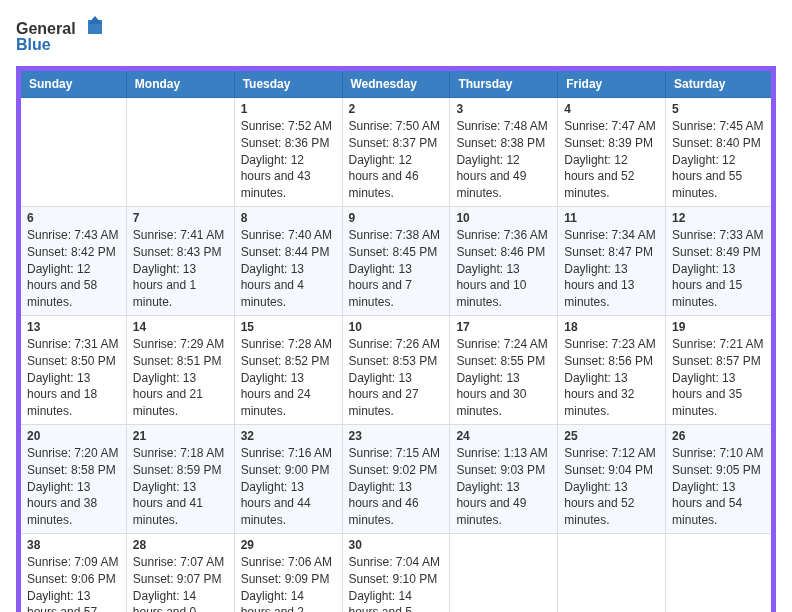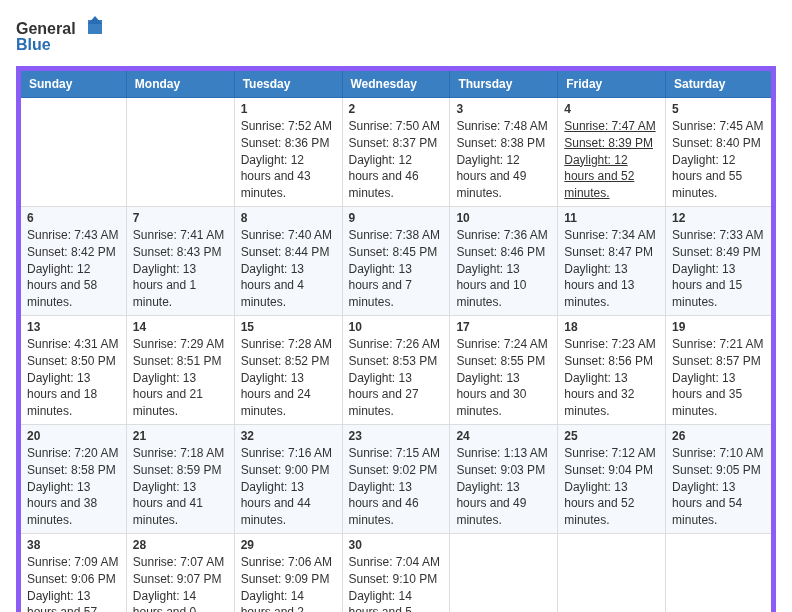--- a/index.html
+++ b/index.html
@@ -123,21 +123,21 @@
 Daylight: 12 hours and 46 minutes.</div>
         </td>
         <td>
           <span class="day-number">3</span>
           <div class="day-info" style="white-space: pre-line;">Sunrise: 7:48 AM
 Sunset: 8:38 PM
 Daylight: 12 hours and 49 minutes.</div>
         </td>
         <td>
           <span class="day-number">4</span>
-          <div class="day-info" style="white-space: pre-line; text-decoration: underline;">Sunrise: 7:47 AM
+          <div class="day-info" style="white-space: pre-line;">Sunrise: 7:47 AM
 Sunset: 8:39 PM
 Daylight: 12 hours and 52 minutes.</div>
         </td>
         <td>
           <span class="day-number">5</span>
           <div class="day-info" style="white-space: pre-line;">Sunrise: 7:45 AM
 Sunset: 8:40 PM
 Daylight: 12 hours and 55 minutes.</div>
         </td>
       </tr>
@@ -181,21 +181,21 @@
         <td>
           <span class="day-number">12</span>
           <div class="day-info" style="white-space: pre-line;">Sunrise: 7:33 AM
 Sunset: 8:49 PM
 Daylight: 13 hours and 15 minutes.</div>
         </td>
       </tr>
       <tr>
         <td>
           <span class="day-number">13</span>
-          <div class="day-info" style="white-space: pre-line;">Sunrise: 4:31 AM
+          <div class="day-info" style="white-space: pre-line;">Sunrise: 7:31 AM
 Sunset: 8:50 PM
 Daylight: 13 hours and 18 minutes.</div>
         </td>
         <td>
           <span class="day-number">14</span>
           <div class="day-info" style="white-space: pre-line;">Sunrise: 7:29 AM
 Sunset: 8:51 PM
 Daylight: 13 hours and 21 minutes.</div>
         </td>
         <td>

